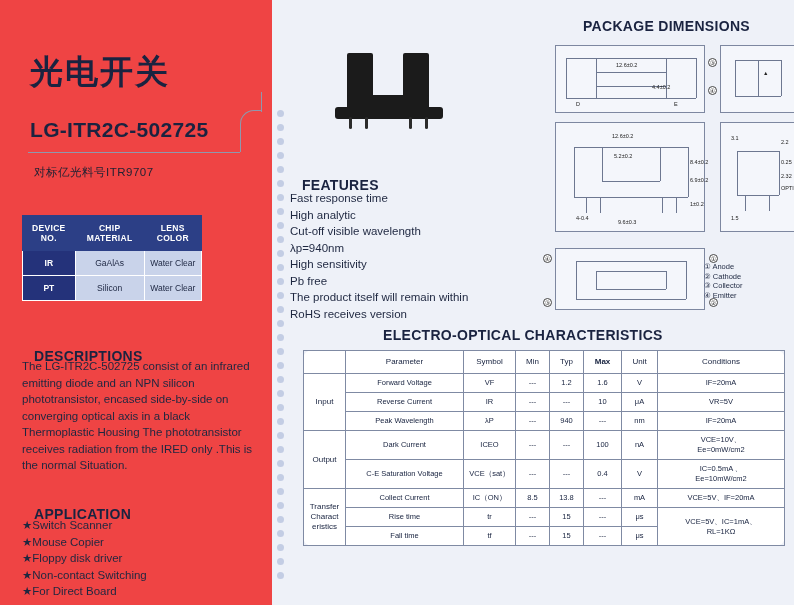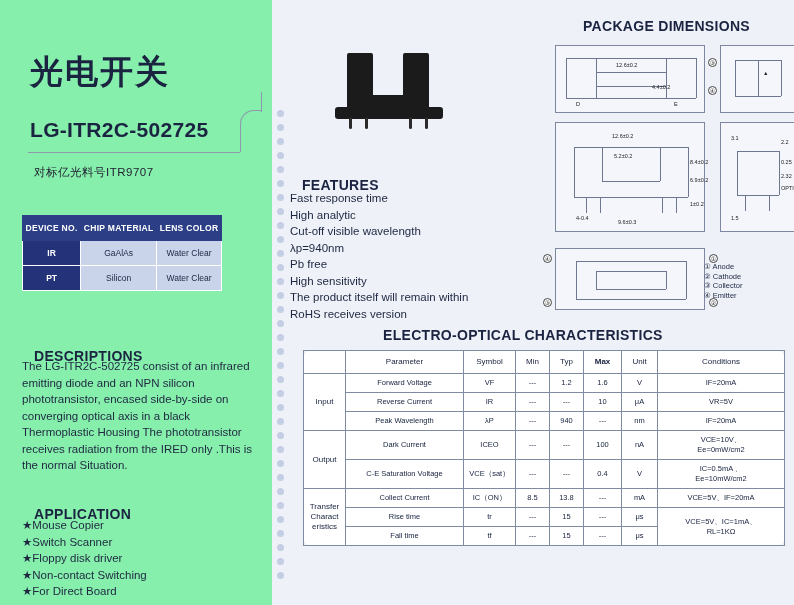--- a/index.html
+++ b/index.html
@@ -8,21 +8,21 @@
     width: 794px; height: 605px;
     font-family: "Liberation Sans", sans-serif;
     background: #e9edf5;
     color: #16213e;
     position: relative;
     overflow: hidden;
   }
   
   #left-col {
     position: absolute; left:0; top:0; width:272px; height:605px;
-    background: #86efac;
+    background: #ef4444;
   }
   #title-cn {
     position:absolute; left:30px; top:50px;
     font-size:33px; font-weight:bold; letter-spacing:2px;
     color:#1a2340;
   }
   #title-pn {
     position:absolute; left:30px; top:118px;
     font-size:21px; font-weight:bold; color:#1a2340;
     letter-spacing:0.3px;
@@ -40,21 +40,21 @@
     border-left:1px solid #8f98ad; border-top:1px solid #8f98ad;
     border-top-left-radius:14px;
   }
   #title-elbow-up {
     position:absolute; left:261px; top:92px; width:1px; height:20px;
     background:#8f98ad;
   }
 
   
   #device-table {
-    position:absolute; left:22px; top:215px; width:200px;
+    position:absolute; left:22px; top:215px; width:180px;
     border-collapse:collapse; font-size:8.5px;border-radius:24px;
   }
   #device-table th {
     background:#2c3f86; color:#fff; font-weight:bold;
     padding:7px 2px; text-align:center; letter-spacing:0.3px;
     border:1px solid #2c3f86;
   }
   #device-table td {
     background:#c9d3ea; color:#1c2540;
     padding:7px 2px; text-align:center;
@@ -185,22 +185,22 @@
         <td class="col-lens">Water Clear</td>
       </tr>
     </tbody>
   </table>
 
   <h2 class="sec" id="desc-head">DESCRIPTIONS</h2>
   <div id="desc-body">The LG-ITR2C-502725 consist of an infrared emitting diode and an NPN silicon phototransistor, encased side-by-side on converging optical axis in a black Thermoplastic Housing The phototransistor receives radiation from the IRED only .This is the normal Situation.</div>
 
   <h2 class="sec" id="app-head">APPLICATION</h2>
   <div id="app-list">
+    <div>★Switch Scanner</div>
     <div>★Mouse Copier</div>
-    <div>★Switch Scanner</div>
     <div>★Floppy disk driver</div>
     <div>★Non-contact Switching</div>
     <div>★For Direct Board</div>
   </div>
 </div>
 
 <div id="dot-divider">
   <i></i>
     <i></i>
     <i></i>
@@ -236,22 +236,22 @@
     <i></i>
     <i></i>
 </div>
 
 <h2 class="sec" id="features-head">FEATURES</h2>
 <div id="features-body">
   <div>Fast response time</div>
   <div>High analytic</div>
   <div>Cut-off visible wavelength</div>
   <div>λp=940nm</div>
+  <div>High sensitivity</div>
   <div>Pb free</div>
-  <div>High sensitivity</div>
   <div>The product itself will remain within</div>
   <div>RoHS receives version</div>
 </div>
 
 <div id="pkg-head">PACKAGE DIMENSIONS</div>
 
 <div id="pkg-area">
 
   <div id="sensor-photo">
     <div class="ph-body" style="left:20px; top:0px; width:26px; height:56px;"></div>

